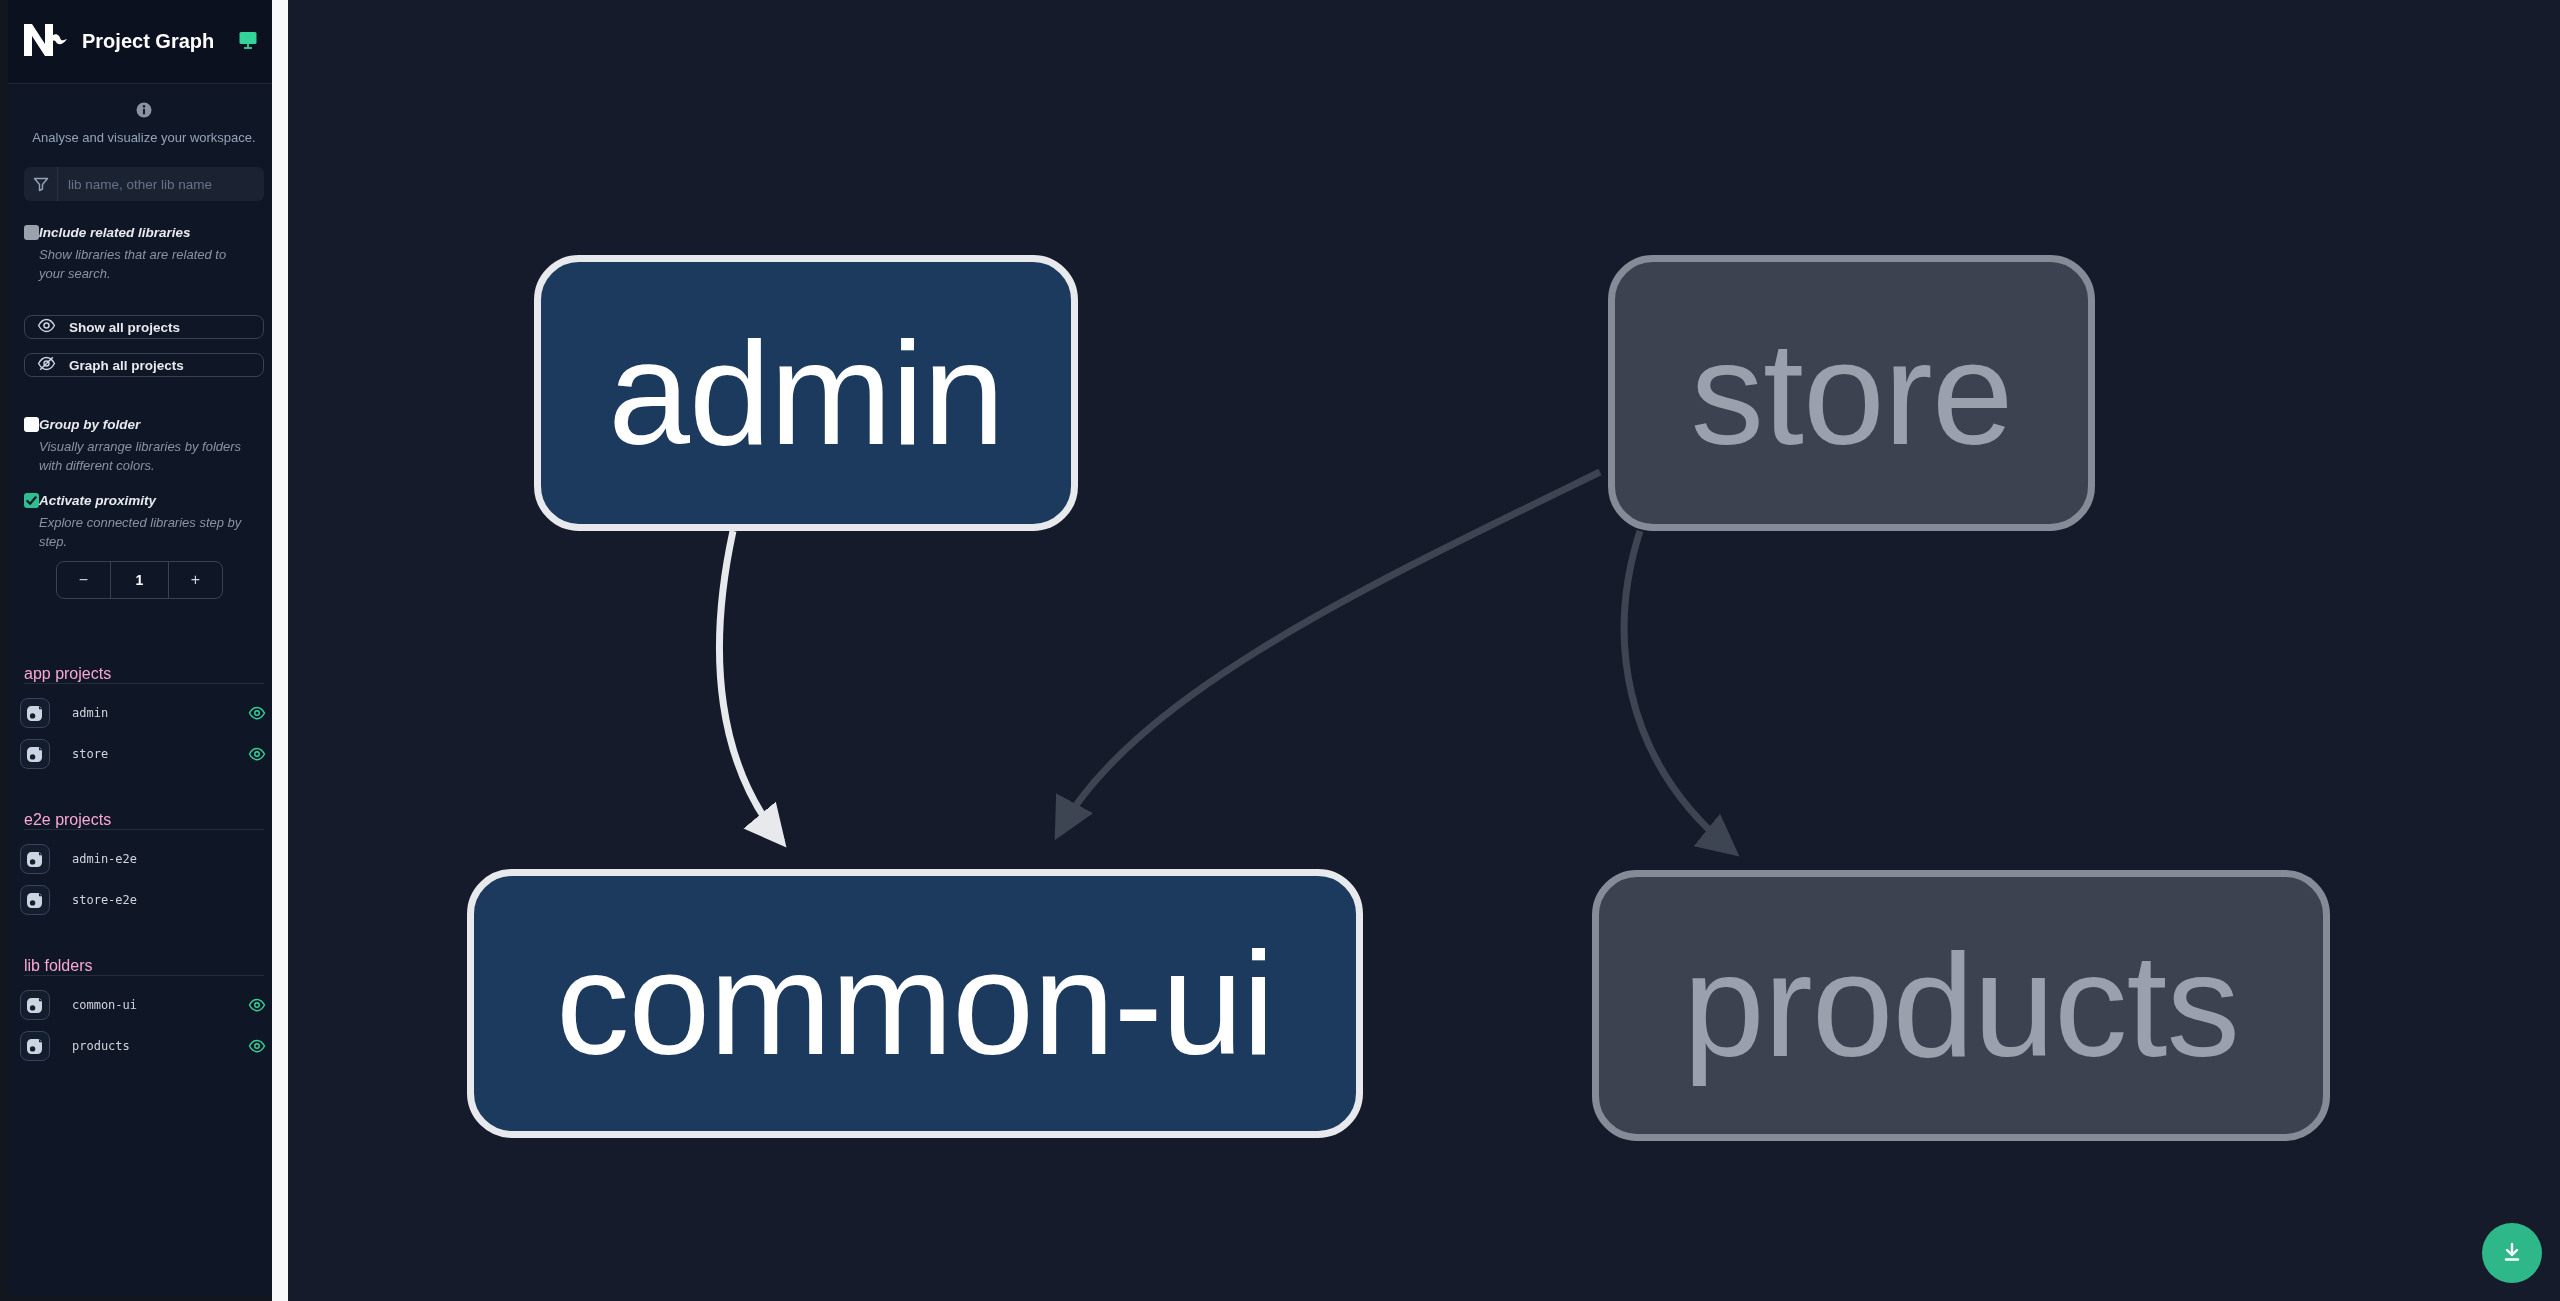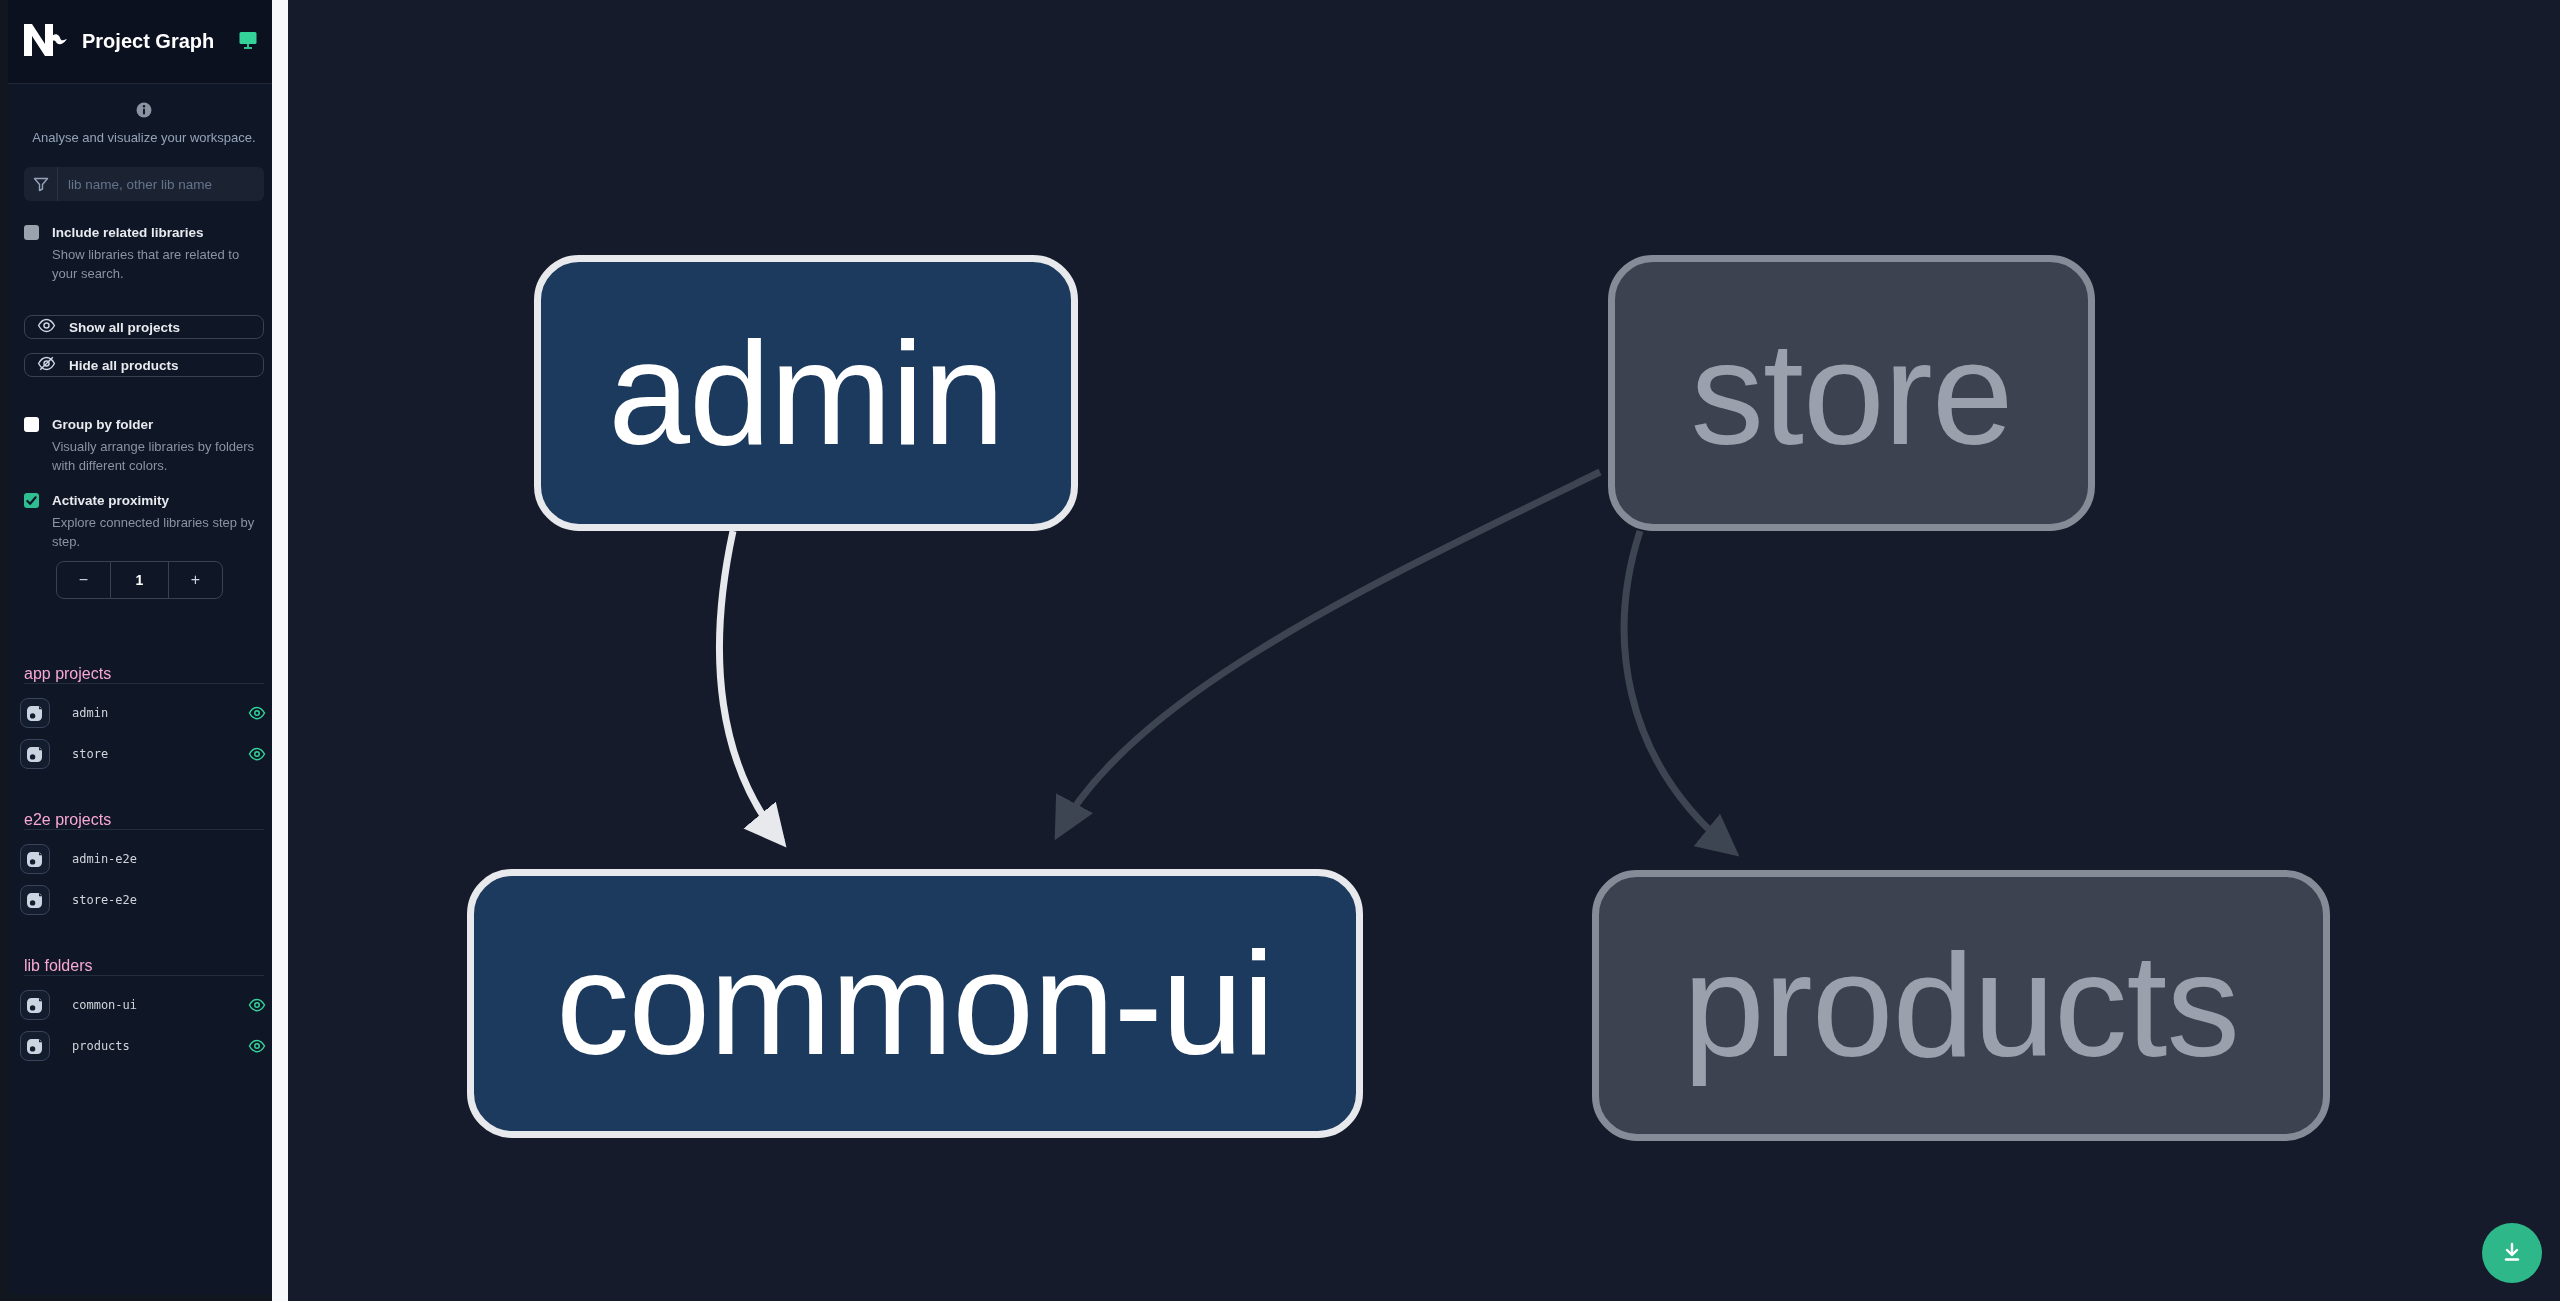--- a/index.html
+++ b/index.html
@@ -49,21 +49,21 @@
     border-right:1px solid #2a3346;
   }
   .search input {
     flex:1; background:transparent; border:none; outline:none;
     color:#cbd5e1; font-size:13.5px; padding:0 10px;
     font-family:"Liberation Sans", sans-serif;
   }
   .search input::placeholder { color:#64748b; }
 
   
-  .option { display:flex; margin:0 16px; gap:13px; align-items:flex-start; }
+  .option { display:flex; margin:0 16px; align-items:flex-start;font-style:italic; }
   .cbx {
     width:15px; height:15px; border-radius:3px; flex:none; margin-top:2px;
     display:flex; align-items:center; justify-content:center;
   }
   .cbx.gray  { background:#9aa2ae; }
   .cbx.white { background:#ffffff; }
   .cbx.green { background:#2fbe8f; }
   .cbx.green svg { display:block; }
   .opt-label { font-size:13.5px; font-weight:bold; color:#e8eaee; line-height:20px; }
   .opt-desc  { font-size:13px; color:#8b93a1; line-height:19px; margin-top:2px; width:210px; }
@@ -199,21 +199,21 @@
   </button>
 
   <button class="sb-btn mt14">
     <span>
       <svg width="19" height="19" viewBox="0 0 24 24" fill="none" stroke="#cbd5e1" stroke-width="1.8">
         <path d="M2 12 C5 6.5 9 4.5 12 4.5 s7 2 10 7.5 c-3 5.5 -7 7.5 -10 7.5 s-7 -2 -10 -7.5 z"></path>
         <circle cx="12" cy="12" r="3.2"></circle>
         <line x1="4" y1="20" x2="20" y2="4"></line>
       </svg>
     </span>
-    <span>Hide all products</span>
+    <span>Graph all projects</span>
   </button>
 
   <div class="option mt38">
     <span class="cbx white"></span>
     <div>
       <div class="opt-label">Group by folder</div>
       <div class="opt-desc">Visually arrange libraries by folders with different colors.</div>
     </div>
   </div>
 

